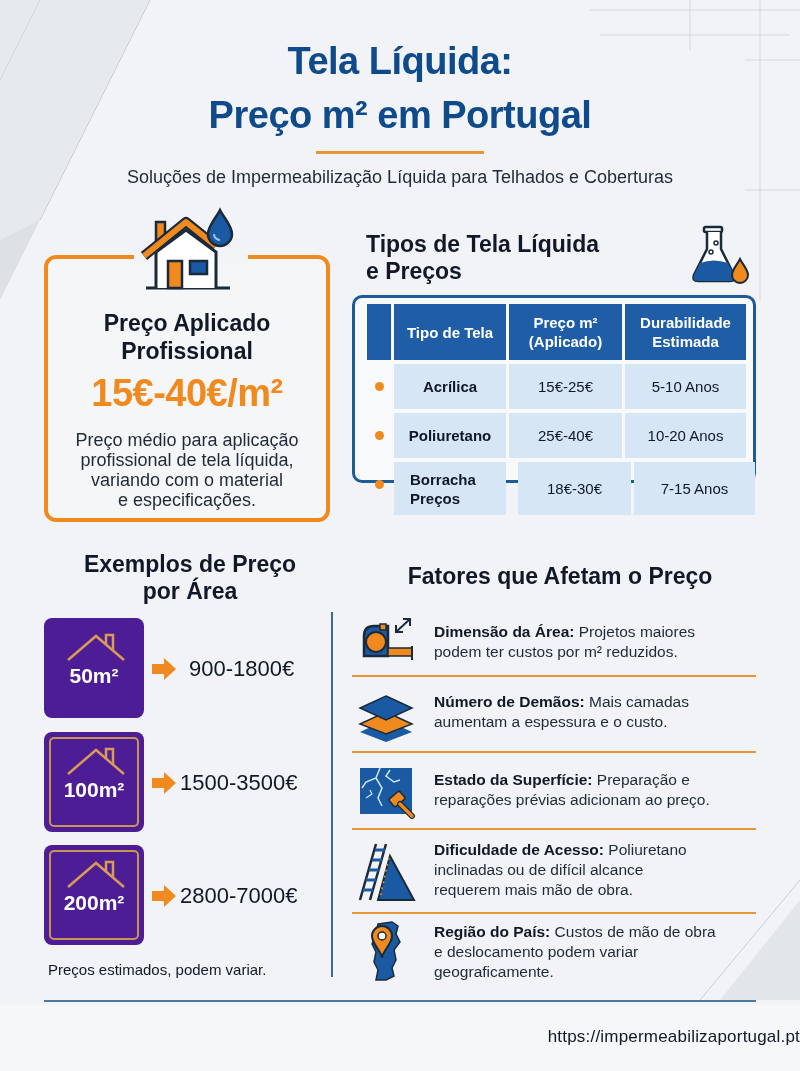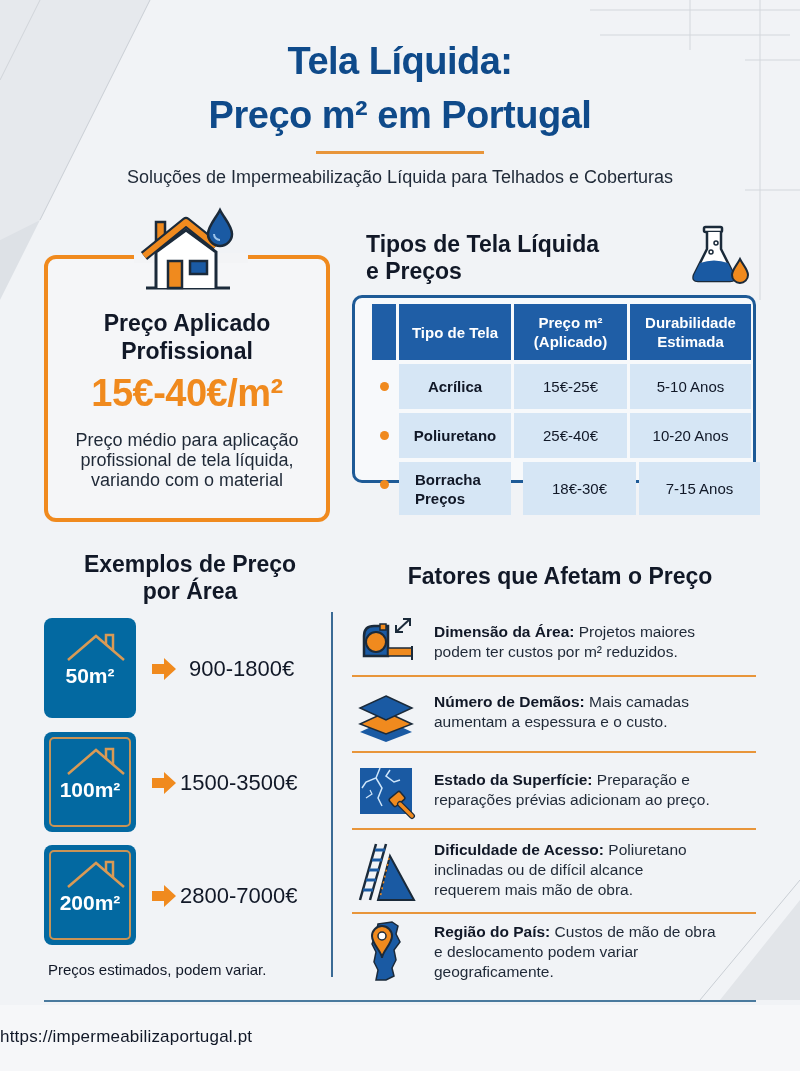--- a/index.html
+++ b/index.html
@@ -54,21 +54,21 @@
 
   
   .types-title {
     position: absolute; left: 366px; top: 231px; width: 300px;
     font-weight: 700; font-size: 23px; line-height: 27px; color: #111827;
   }
   .flask-icon { position: absolute; left: 690px; top: 225px; width: 60px; height: 62px; }
   .types-table-wrap {
     position: absolute; left: 352px; top: 295px; width: 404px; height: 188px;
     border: 3px solid #1e5a96; border-radius: 10px; background: #f7f9fb;
-    padding: 6px 17px;
+    padding: 6px 12px;
   }
   .tt-row { display: flex; gap: 3px; margin-bottom: 4px; }
   .tt-cell {
     display: flex; align-items: center; justify-content: center; text-align: center;
     font-size: 15px;
   }
   .tt-head .tt-cell { background: #1f5ea6; color: #fff; font-weight: 700; height: 56px; font-size: 15px; line-height: 19px; }
   .tt-head .tt-bullet { background: #1f5ea6; }
   .tt-bullet { width: 24px; flex: none; }
   .tt-c1 { width: 112px; flex: none; }
@@ -79,22 +79,22 @@
   .tt-body .tt-c1 { font-weight: 700; }
   .dot { width: 9px; height: 9px; border-radius: 50%; background: #f08a1e; }
 
   
   .area-title {
     position: absolute; left: 40px; top: 551px; width: 300px; text-align: center;
     font-weight: 700; font-size: 23px; line-height: 27px; color: #111827;
   }
   .area-item { position: absolute; left: 44px; width: 290px; height: 100px; }
   .area-box {
-    position: absolute; left: 0; top: 0; width: 92px; height: 100px;
-    background: #0369a1; border-radius: 8px;
+    position: absolute; left: 0; top: 0; width: 100px; height: 100px;
+    background: #4c1d95; border-radius: 8px;
   }
   .area-box.framed::after {
     content: ""; position: absolute; left: 5px; top: 5px; right: 5px; bottom: 5px;
     border: 2px solid #c99355; border-radius: 5px;
   }
   .area-roof { position: absolute; left: 22px; top: 12px; width: 60px; height: 32px; }
   .area-label {
     position: absolute; left: 0; right: 0; top: 46px; text-align: center;
     color: #fff; font-weight: 700; font-size: 21px; z-index: 1;
   }
@@ -118,21 +118,21 @@
   .factor-icon { position: absolute; left: 4px; width: 60px; height: 56px; }
   .factor-text {
     position: absolute; left: 82px; right: 0;
     font-size: 15.5px; line-height: 20px; color: #1f2937;
   }
   .factor-text b { font-weight: 700; color: #111827; }
   .f-sep { position: absolute; left: 352px; width: 404px; height: 2px; background: #e8953a; }
 
   .bottom-line { position: absolute; left: 44px; top: 1000px; width: 712px; height: 2px; background: #4a7a9e; }
   .url {
-    position: absolute; left: 0; width: 800px; top: 1027px; text-align: left;
+    position: absolute; left: 0; width: 800px; top: 1027px; text-align: right;
     font-size: 17px; color: #111827; letter-spacing: 0.2px;
   }
 </style>
 </head>
 <body>
 
 <svg class="bg-deco" width="800" height="1071" viewBox="0 0 800 1071">
   <polygon points="0,0 150,0 40,220 0,240" fill="#e6e9ed"></polygon>
   <polygon points="0,240 40,220 0,300" fill="#dde1e6"></polygon>
   <line x1="150" y1="0" x2="40" y2="220" stroke="#c9ced4" stroke-width="1"></line>
@@ -163,20 +163,21 @@
     <div class="price-card-gap"></div>
     <div class="pc-title">
       <div>Preço Aplicado</div>
       <div>Profissional</div>
     </div>
     <div class="pc-price">15€-40€/m²</div>
     <div class="pc-desc">
       <div>Preço médio para aplicação</div>
       <div>profissional de tela líquida,</div>
       <div>variando com o material</div>
+      <div>e especificações.</div>
     </div>
   </div>
   <svg class="house-icon" viewBox="0 0 100 90">
     <line x1="8" y1="82" x2="92" y2="82" stroke="#1b2a3a" stroke-width="3"></line>
     <rect x="18" y="16" width="9" height="18" fill="#f08a1e" stroke="#1b2a3a" stroke-width="2.5"></rect>
     <polyline points="18,82 18,46 48,24 78,46 78,82" fill="#fff" stroke="#1b2a3a" stroke-width="3"></polyline>
     <polyline points="6,50 48,16 78,40" fill="none" stroke="#1b2a3a" stroke-width="10" stroke-linejoin="round"></polyline>
     <polyline points="6,50 48,16 78,40" fill="none" stroke="#f08a1e" stroke-width="6" stroke-linejoin="round"></polyline>
     <rect x="30" y="55" width="14" height="27" fill="#f08a1e" stroke="#1b2a3a" stroke-width="2.5"></rect>
     <rect x="52" y="55" width="17" height="13" fill="#1a5aa3" stroke="#1b2a3a" stroke-width="2.5"></rect>

